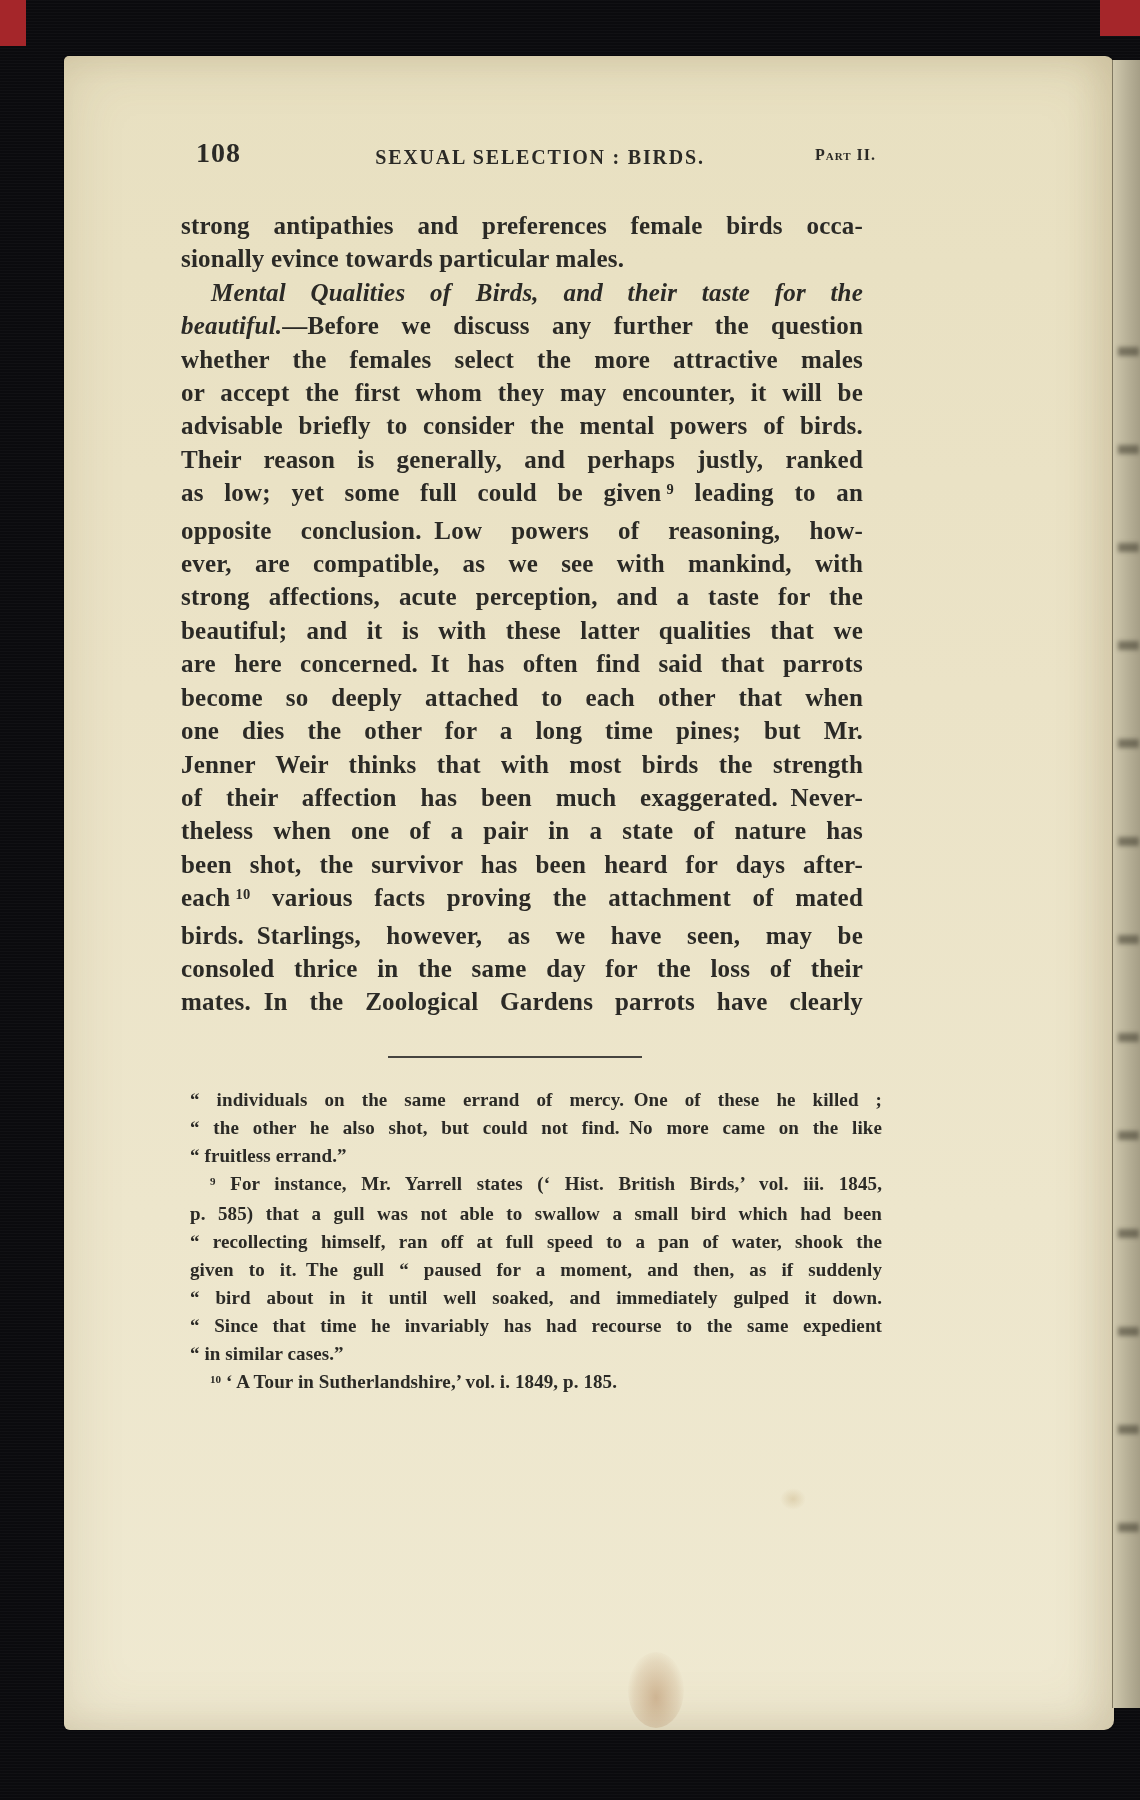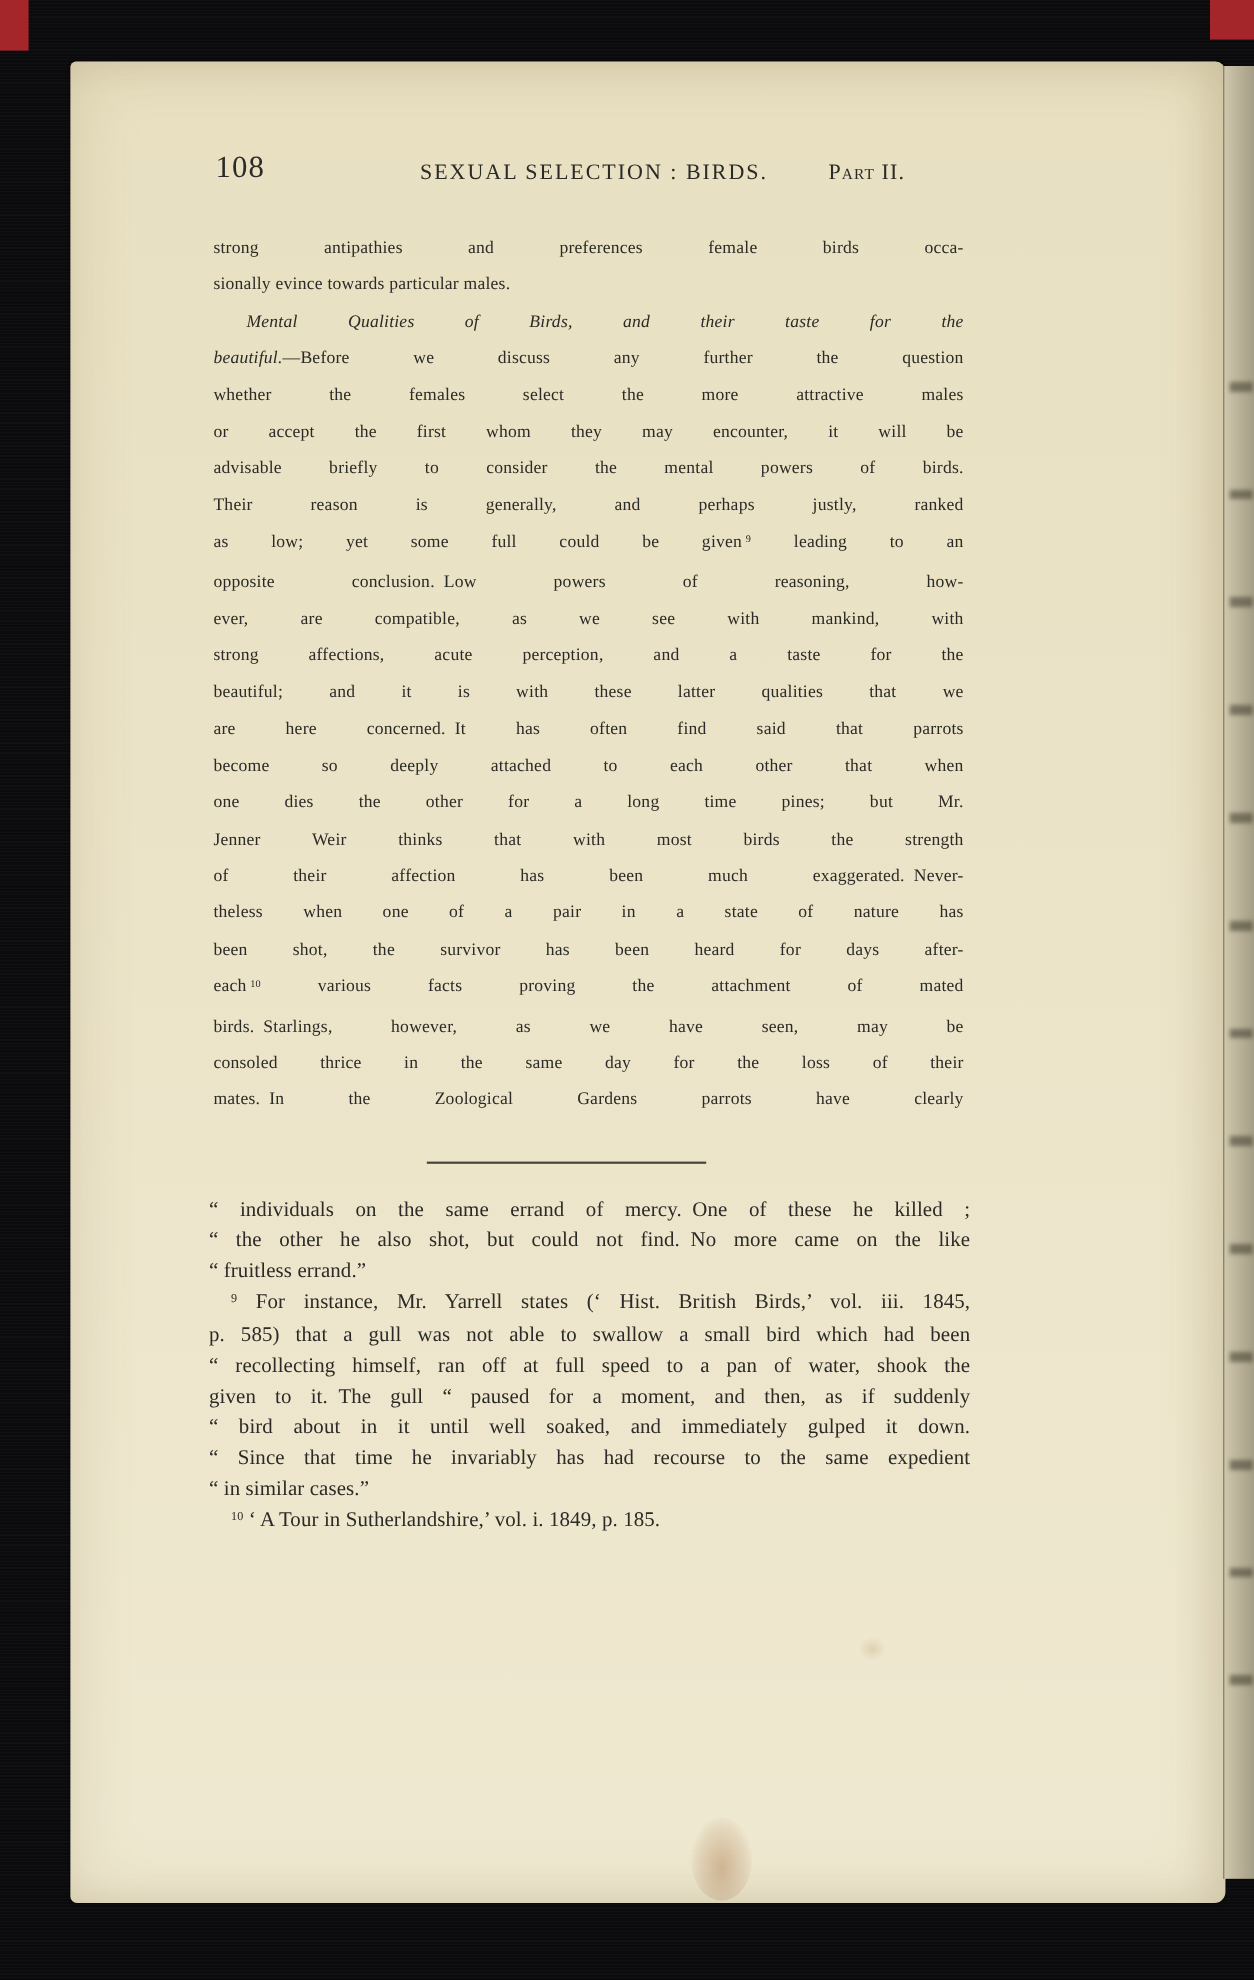--- a/index.html
+++ b/index.html
@@ -1,20 +1,21 @@
 <!DOCTYPE html>
 <html><head>
 <meta charset="utf-8">
 <style>
   html,body{margin:0;padding:0;background:#000;}
   .canvas{
     position:relative;width:1140px;height:1800px;overflow:hidden;
     background:#0b0b0e;
     background-image:repeating-linear-gradient(180deg, rgba(255,255,255,0.025) 0 1px, rgba(0,0,0,0) 1px 3px);
     font-family:"Liberation Serif","DejaVu Serif",serif;
+    font-weight:bold;
   }
   
   .book-page{
     position:absolute;left:64px;top:56px;width:1050px;height:1674px;
     background:linear-gradient(180deg,#e8e0c1 0%,#ebe3c7 38%,#efe9d1 100%);
     border-radius:5px 9px 10px 6px;
     box-shadow:inset 0 0 60px rgba(120,100,55,0.18), inset -18px 0 30px rgba(120,100,55,0.12), 0 0 2px rgba(0,0,0,0.8);
   }
   
   .fore-edge{
@@ -32,24 +33,24 @@
   .red-tab.tr{left:1100px;top:0;width:40px;height:36px;}
   .stain{position:absolute;border-radius:50%;}
   .stain.s1{left:628px;top:1652px;width:56px;height:76px;
     background:radial-gradient(ellipse at 50% 60%, rgba(150,88,38,0.35) 0%, rgba(150,88,38,0.12) 55%, rgba(150,88,38,0) 75%);}
   .stain.s2{left:780px;top:1488px;width:26px;height:22px;
     background:radial-gradient(ellipse, rgba(160,120,50,0.20) 0%, rgba(160,120,50,0) 70%);}
   
   .hdr{position:absolute;color:#2b2a26;}
   .page-number{left:196px;top:137px;font-size:28px;letter-spacing:1px;}
   .running-title{left:300px;top:146px;width:480px;text-align:center;font-size:20px;letter-spacing:1.8px;}
-  .part-label{left:700px;top:146px;width:176px;text-align:center;font-size:20px;font-variant:small-caps;letter-spacing:1px;}
+  .part-label{left:700px;top:146px;width:176px;text-align:right;font-size:16px;font-variant:small-caps;letter-spacing:1px;}
   
-  .body-text{position:absolute;left:194px;top:209px;width:682px;
-    font-size:16px;line-height:33.4px;color:#2b2a26;letter-spacing:0.2px;}
+  .body-text{position:absolute;left:181px;top:209px;width:682px;
+    font-size:25px;line-height:33.4px;color:#2b2a26;letter-spacing:0.2px;}
   .footnotes{position:absolute;left:190px;top:1086px;width:692px;
     font-size:19px;line-height:28px;color:#2b2a26;letter-spacing:0.1px;}
   .tline{text-align:justify;text-align-last:justify;}
   .tline.last{text-align-last:left;}
   .body-text .tline.ind{text-indent:30px;}
   .footnotes .tline.ind{text-indent:20px;}
   .it{font-style:italic;}
   sup{font-size:0.58em;vertical-align:baseline;position:relative;top:-0.48em;}
   .footnote-divider{position:absolute;left:388px;top:1056px;width:254px;height:2px;background:#46443f;}
 </style>

